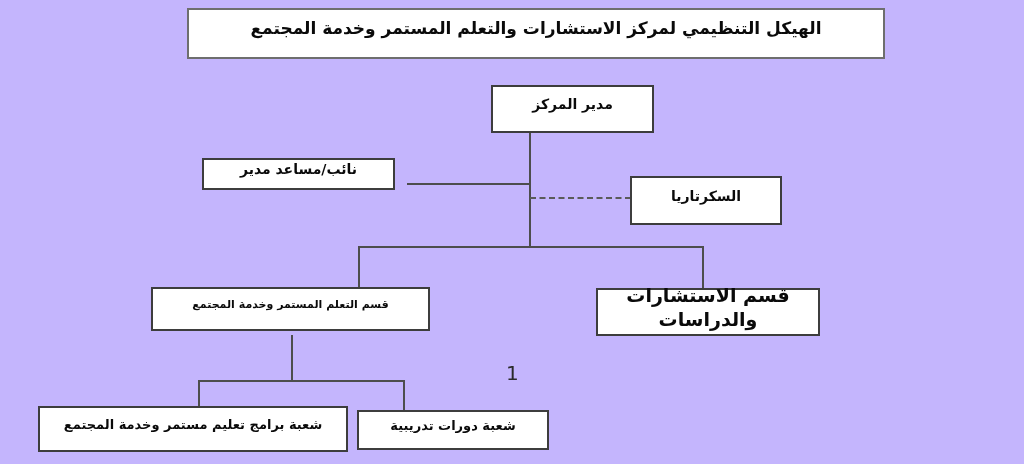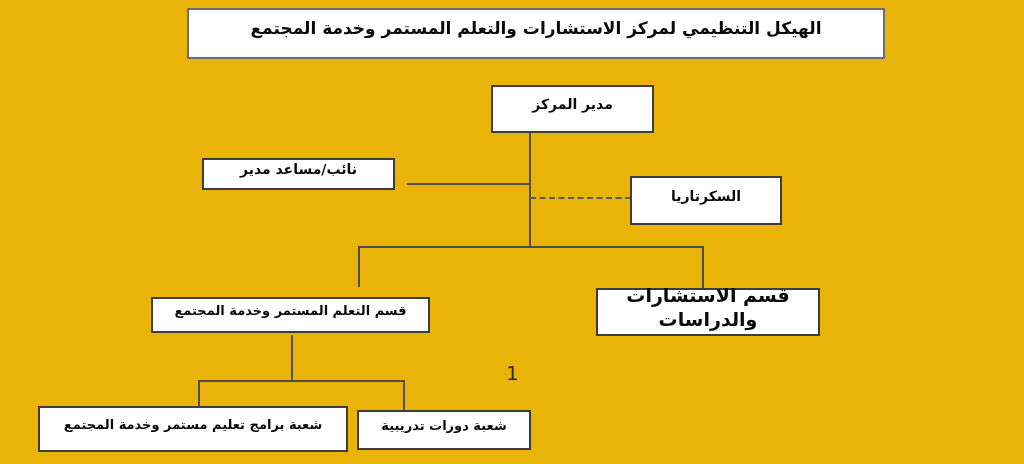--- a/index.html
+++ b/index.html
@@ -5,21 +5,21 @@
   html, body {
     margin: 0;
     padding: 0;
     background: #ffffff;
     font-family: "DejaVu Sans", sans-serif;
   }
   .canvas {
     position: relative;
     width: 1024px;
     height: 464px;
-    background: #eab308;
+    background: #c4b5fd;
     overflow: hidden;
   }
   .box {
     position: absolute;
     box-sizing: border-box;
     background: #ffffff;
     border: 2px solid #3d3d3d;
     display: flex;
     align-items: center;
     justify-content: center;
@@ -32,24 +32,24 @@
   }
   .title-box {
     left: 187px; top: 8px; width: 698px; height: 51px;
     border: 2px solid #6e6e6e;
     font-size: 17px;
     padding-bottom: 10px;
   }
   .node-director    { left: 450px; top: 85px;  width: 163px; height: 48px; font-size: 14px; margin-left: 41px; }
   .node-deputy      { left: 202px; top: 158px; width: 193px; height: 32px; font-size: 14px; }
   .node-secretariat { left: 630px; top: 176px; width: 152px; height: 49px; font-size: 14px; }
-  .node-dept-learning { left: 151px; top: 297px; width: 279px; height: 36px; font-size: 13px; }
+  .node-dept-learning { left: 151px; top: 287px; width: 279px; height: 44px; font-size: 11px; }
   .node-dept-consult  { left: 596px; top: 288px; width: 224px; height: 48px; font-size: 19px; }
   .node-div-programs  { left: 38px;  top: 406px; width: 310px; height: 46px; font-size: 13px; }
-  .node-div-courses   { left: 357px; top: 410px; width: 174px; height: 40px; font-size: 13px; }
+  .node-div-courses   { left: 357px; top: 410px; width: 192px; height: 40px; font-size: 13px; }
 
   .line {
     position: absolute;
     background: #4d4d4d;
   }
   .line-v-director   { left: 529px; top: 133px; width: 2px;  height: 114px; }
   .line-h-deputy     { left: 407px; top: 183px; width: 123px; height: 2px; }
   .line-dash-secretariat {
     position: absolute;
     left: 530px; top: 197px; width: 101px; height: 0;

